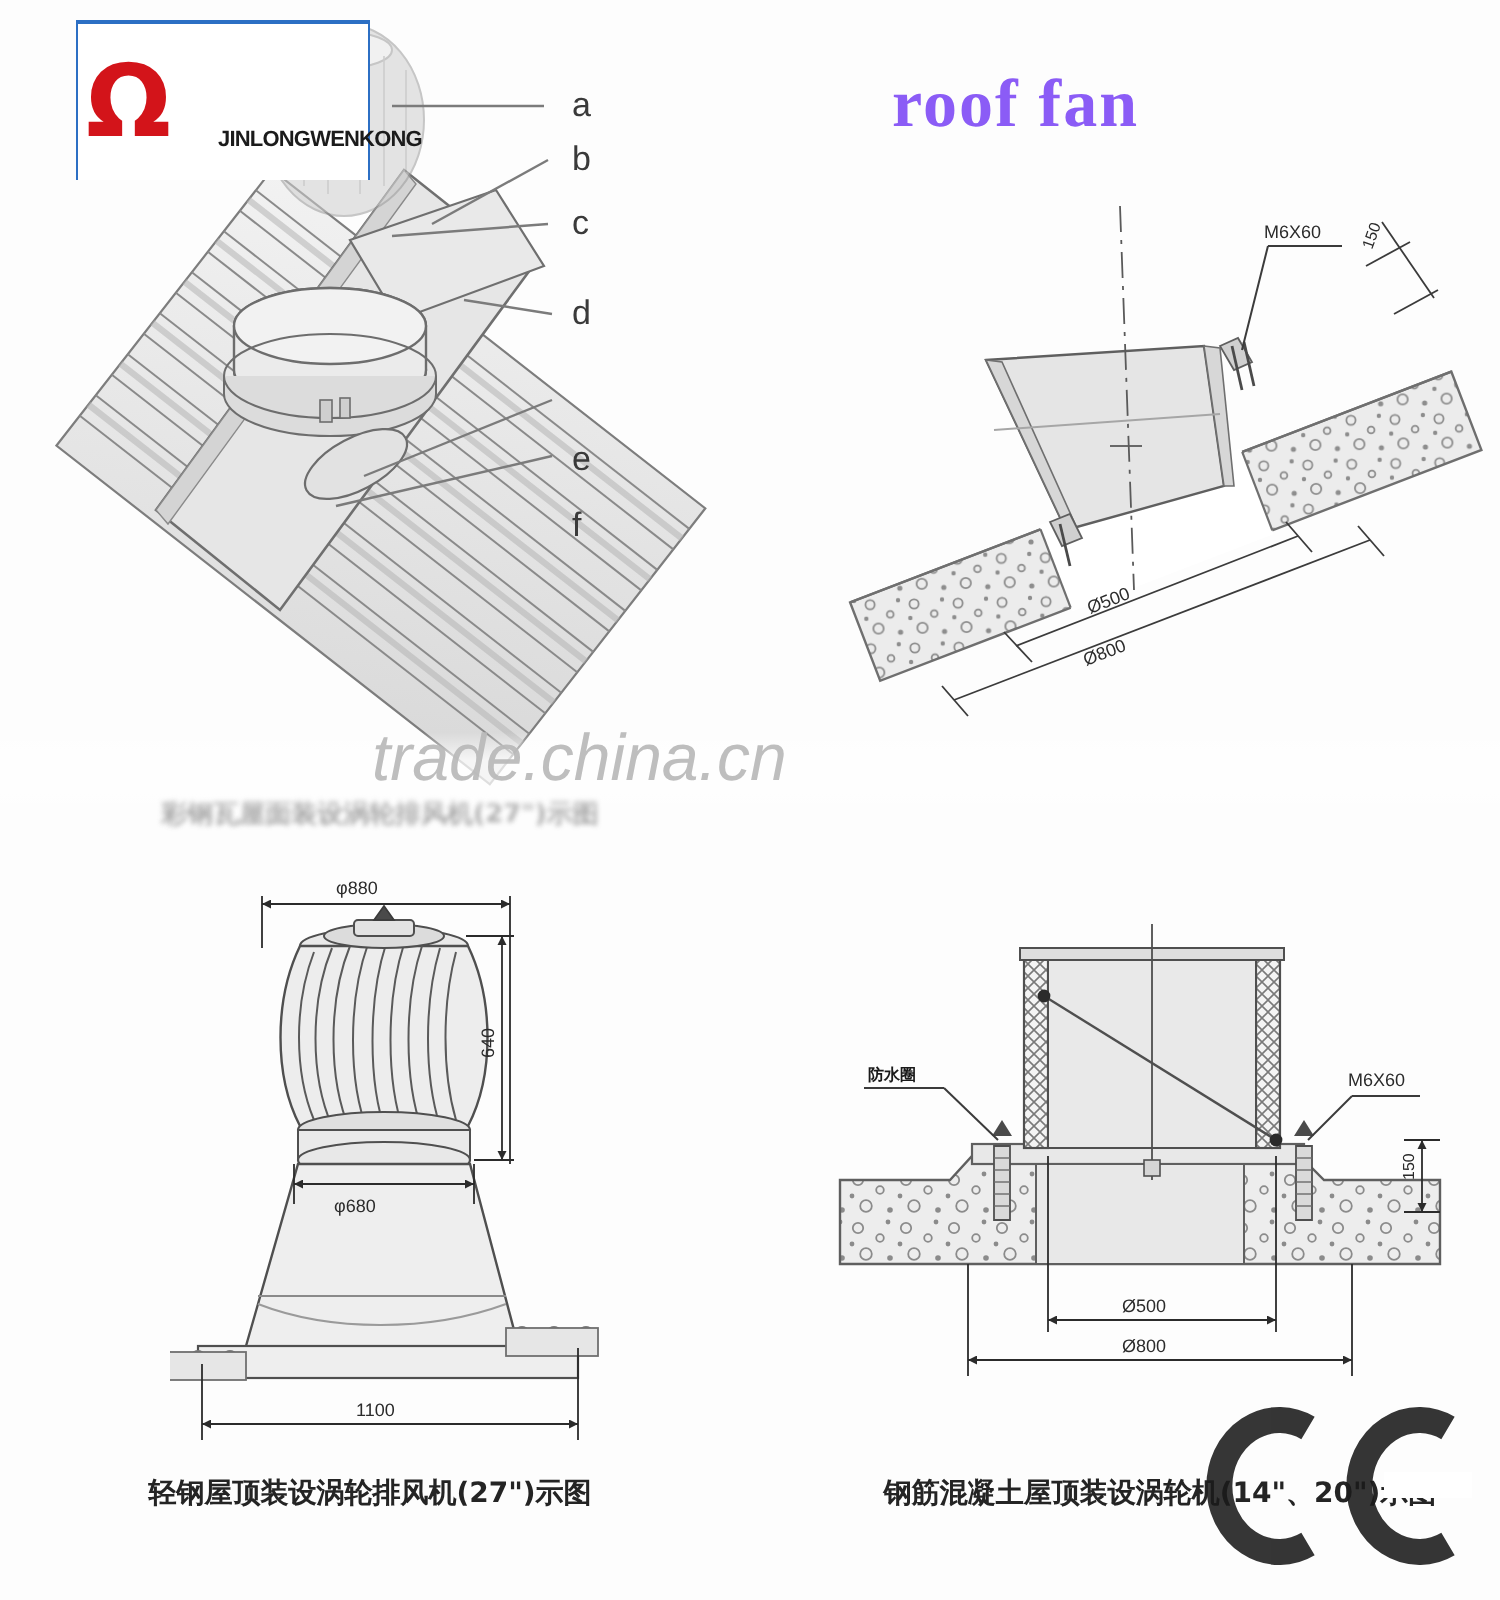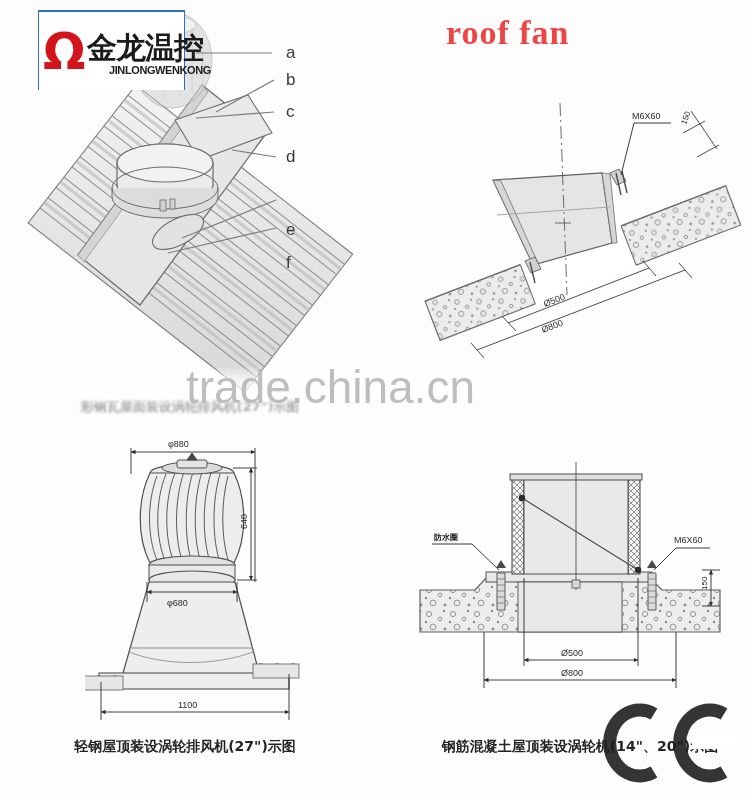--- a/index.html
+++ b/index.html
@@ -31,23 +31,23 @@
   .logo-en{
     position:absolute;left:50px;top:52px;
     font-family:"Liberation Sans",sans-serif;
     font-size:11px;font-weight:bold;letter-spacing:-0.4px;color:#1b1b1b;
     white-space:nowrap;
     margin-left:20px;
   }
 
   
   .roof-fan-title{
-    position:absolute;left:446px;top:14px;
+    position:absolute;left:446px;top:34px;
     font-family:"Liberation Serif","DejaVu Serif",serif;
-    font-size:34px;font-weight:bold;color:#ef4444;letter-spacing:1px;
+    font-size:34px;font-weight:bold;color:#8b5cf6;letter-spacing:1px;
     z-index:30;
   }
 
   
   .callout{
     position:absolute;font-family:"Liberation Sans",sans-serif;
     font-size:17px;color:#3a3a3a;font-weight:normal;z-index:25;
   }
 
   
@@ -60,22 +60,22 @@
     position:absolute;text-align:center;
     font-family:"DejaVu Sans","Liberation Sans",sans-serif;
     font-size:13px;font-weight:bold;color:#9b9b9b;white-space:nowrap;
     filter:blur(1.3px);opacity:.85;
   }
 
   
   .watermark{
     position:absolute;left:186px;top:360px;
     font-family:"Liberation Sans",sans-serif;
-    font-size:46px;color:#b9b9b9;letter-spacing:0px;
-    z-index:35;opacity:.92;white-space:nowrap;
+    font-size:33px;color:#b9b9b9;letter-spacing:0px;
+    z-index:35;opacity:.92;white-space:nowrap;font-style:italic;
   }
   .wm-band{
     position:absolute;left:0px;top:366px;width:750px;height:40px;
     background:linear-gradient(180deg,rgba(255,255,255,0) 0%,rgba(255,255,255,.75) 35%,rgba(255,255,255,.75) 65%,rgba(255,255,255,0) 100%);
     z-index:34;pointer-events:none;
   }
 
   
   .ce-mark{
     position:absolute;left:592px;top:700px;width:150px;height:86px;z-index:36;
@@ -444,21 +444,20 @@
     <g stroke="#2b2b2b" stroke-width=".9">
       <line x1="84" y1="192" x2="84" y2="248"></line>
       <line x1="276" y1="192" x2="276" y2="248"></line>
       <line x1="84" y1="240" x2="276" y2="240" marker-start="url(#arrTb)" marker-end="url(#arrT)"></line>
     </g>
     <text class="dimtxt" x="161" y="236">Ø800</text>
   </svg>
 
   <div class="logo-box">
     <div class="logo-mark">Ω</div>
-    <div class="logo-cn">金龙温控</div>
     <div class="logo-en">JINLONGWENKONG</div>
   </div>
 
   <div class="roof-fan-title">roof fan</div>
 
   <div class="wm-band"></div>
   <div class="watermark">trade.china.cn</div>
 
   <div class="caption-blur" style="left:10px;top:398px;width:360px;">彩钢瓦屋面装设涡轮排风机(27")示图</div>
   <div class="caption" style="left:25px;top:738px;width:320px;">轻钢屋顶装设涡轮排风机(27")示图</div>

